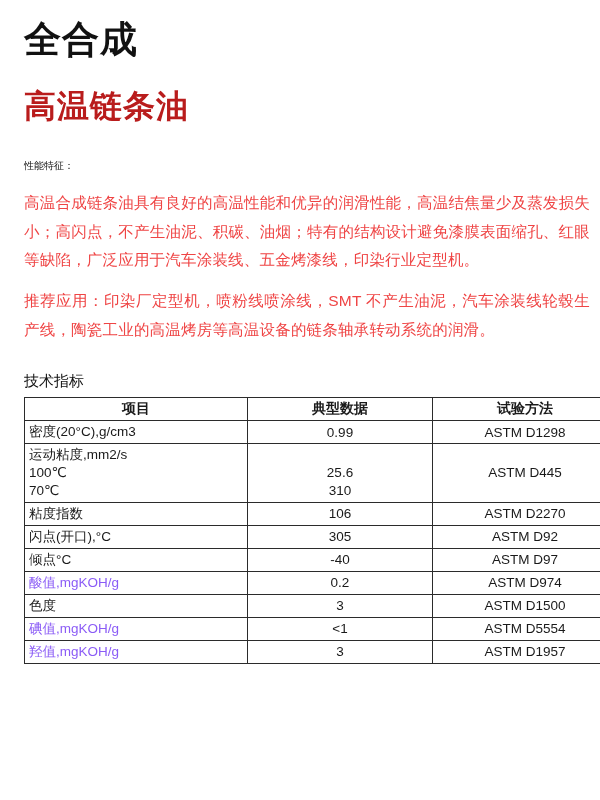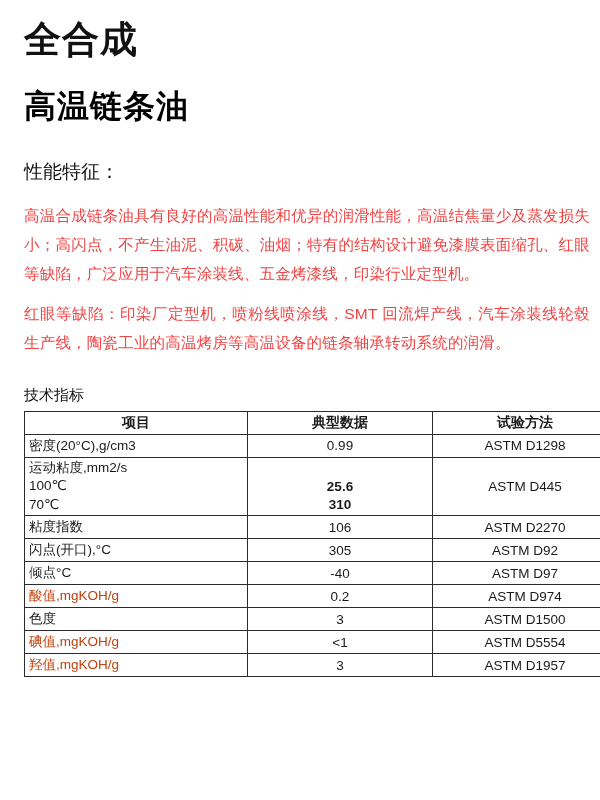--- a/index.html
+++ b/index.html
@@ -26,30 +26,30 @@
     font-weight: bold;
     letter-spacing: 1px;
     color: #111111;
     line-height: 1.1;
     margin: 6px 0 0 8px;
   }
   .title-sub {
     font-size: 32px;
     font-weight: bold;
     letter-spacing: 1px;
-    color: #000000;
+    color: #b91c1c;
     line-height: 1.1;
     margin: 28px 0 0 8px;
   }
   .body-block {
     margin: 34px 0 0 8px;
     width: 566px;
   }
   .lead {
-    font-size: 19px;
+    font-size: 10px;
     line-height: 1.5;
     color: #111111;
     margin-bottom: 16px;
   }
   .para {
     font-size: 15.5px;
     line-height: 1.85;
     color: #ef4444;
     text-align: justify;
     margin-bottom: 12px;
@@ -83,55 +83,54 @@
   .col-data { width: 176px; }
   .col-method { width: 176px; }
   td.item {
     text-align: left;
     padding-left: 4px;
   }
   td.center {
     text-align: center;
   }
   td.red {
-    color: #c2410c;
+    color: #8b5cf6;
   }
   .visc-label-line2,
   .visc-label-line3 {
     display: block;
   }
   .visc-cell {
     padding: 0 4px;
     line-height: 1.35;
   }
   .visc-sub {
     height: 58px;
   }
   .visc-values {
     text-align: center;
     line-height: 1.35;
-    font-weight: bold;
   }
   .blank-line {
     display: block;
     height: 19px;
   }
 </style>
 </head>
 <body>
 
 <div class="page">
 
   <div class="title-main">全合成</div>
   <div class="title-sub">高温链条油</div>
 
   <div class="body-block">
     <div class="lead">性能特征：</div>
     <div class="para">高温合成链条油具有良好的高温性能和优异的润滑性能，高温结焦量少及蒸发损失小；高闪点，不产生油泥、积碳、油烟；特有的结构设计避免漆膜表面缩孔、红眼等缺陷，广泛应用于汽车涂装线、五金烤漆线，印染行业定型机。</div>
-    <div class="para">红眼等缺陷：印染厂定型机，喷粉线喷涂线，SMT 回流焊产线，汽车涂装线轮毂生产线，陶瓷工业的高温烤房等高温设备的链条轴承转动系统的润滑。</div>
+    <div class="para">推荐应用：印染厂定型机，喷粉线喷涂线，SMT 不产生油泥，汽车涂装线轮毂生产线，陶瓷工业的高温烤房等高温设备的链条轴承转动系统的润滑。</div>
   </div>
 
   <div class="spec-heading">技术指标</div>
 
   <table class="spec">
     <thead>
       <tr>
         <th class="col-item">项目</th>
         <th class="col-data">典型数据</th>
         <th class="col-method">试验方法</th>

